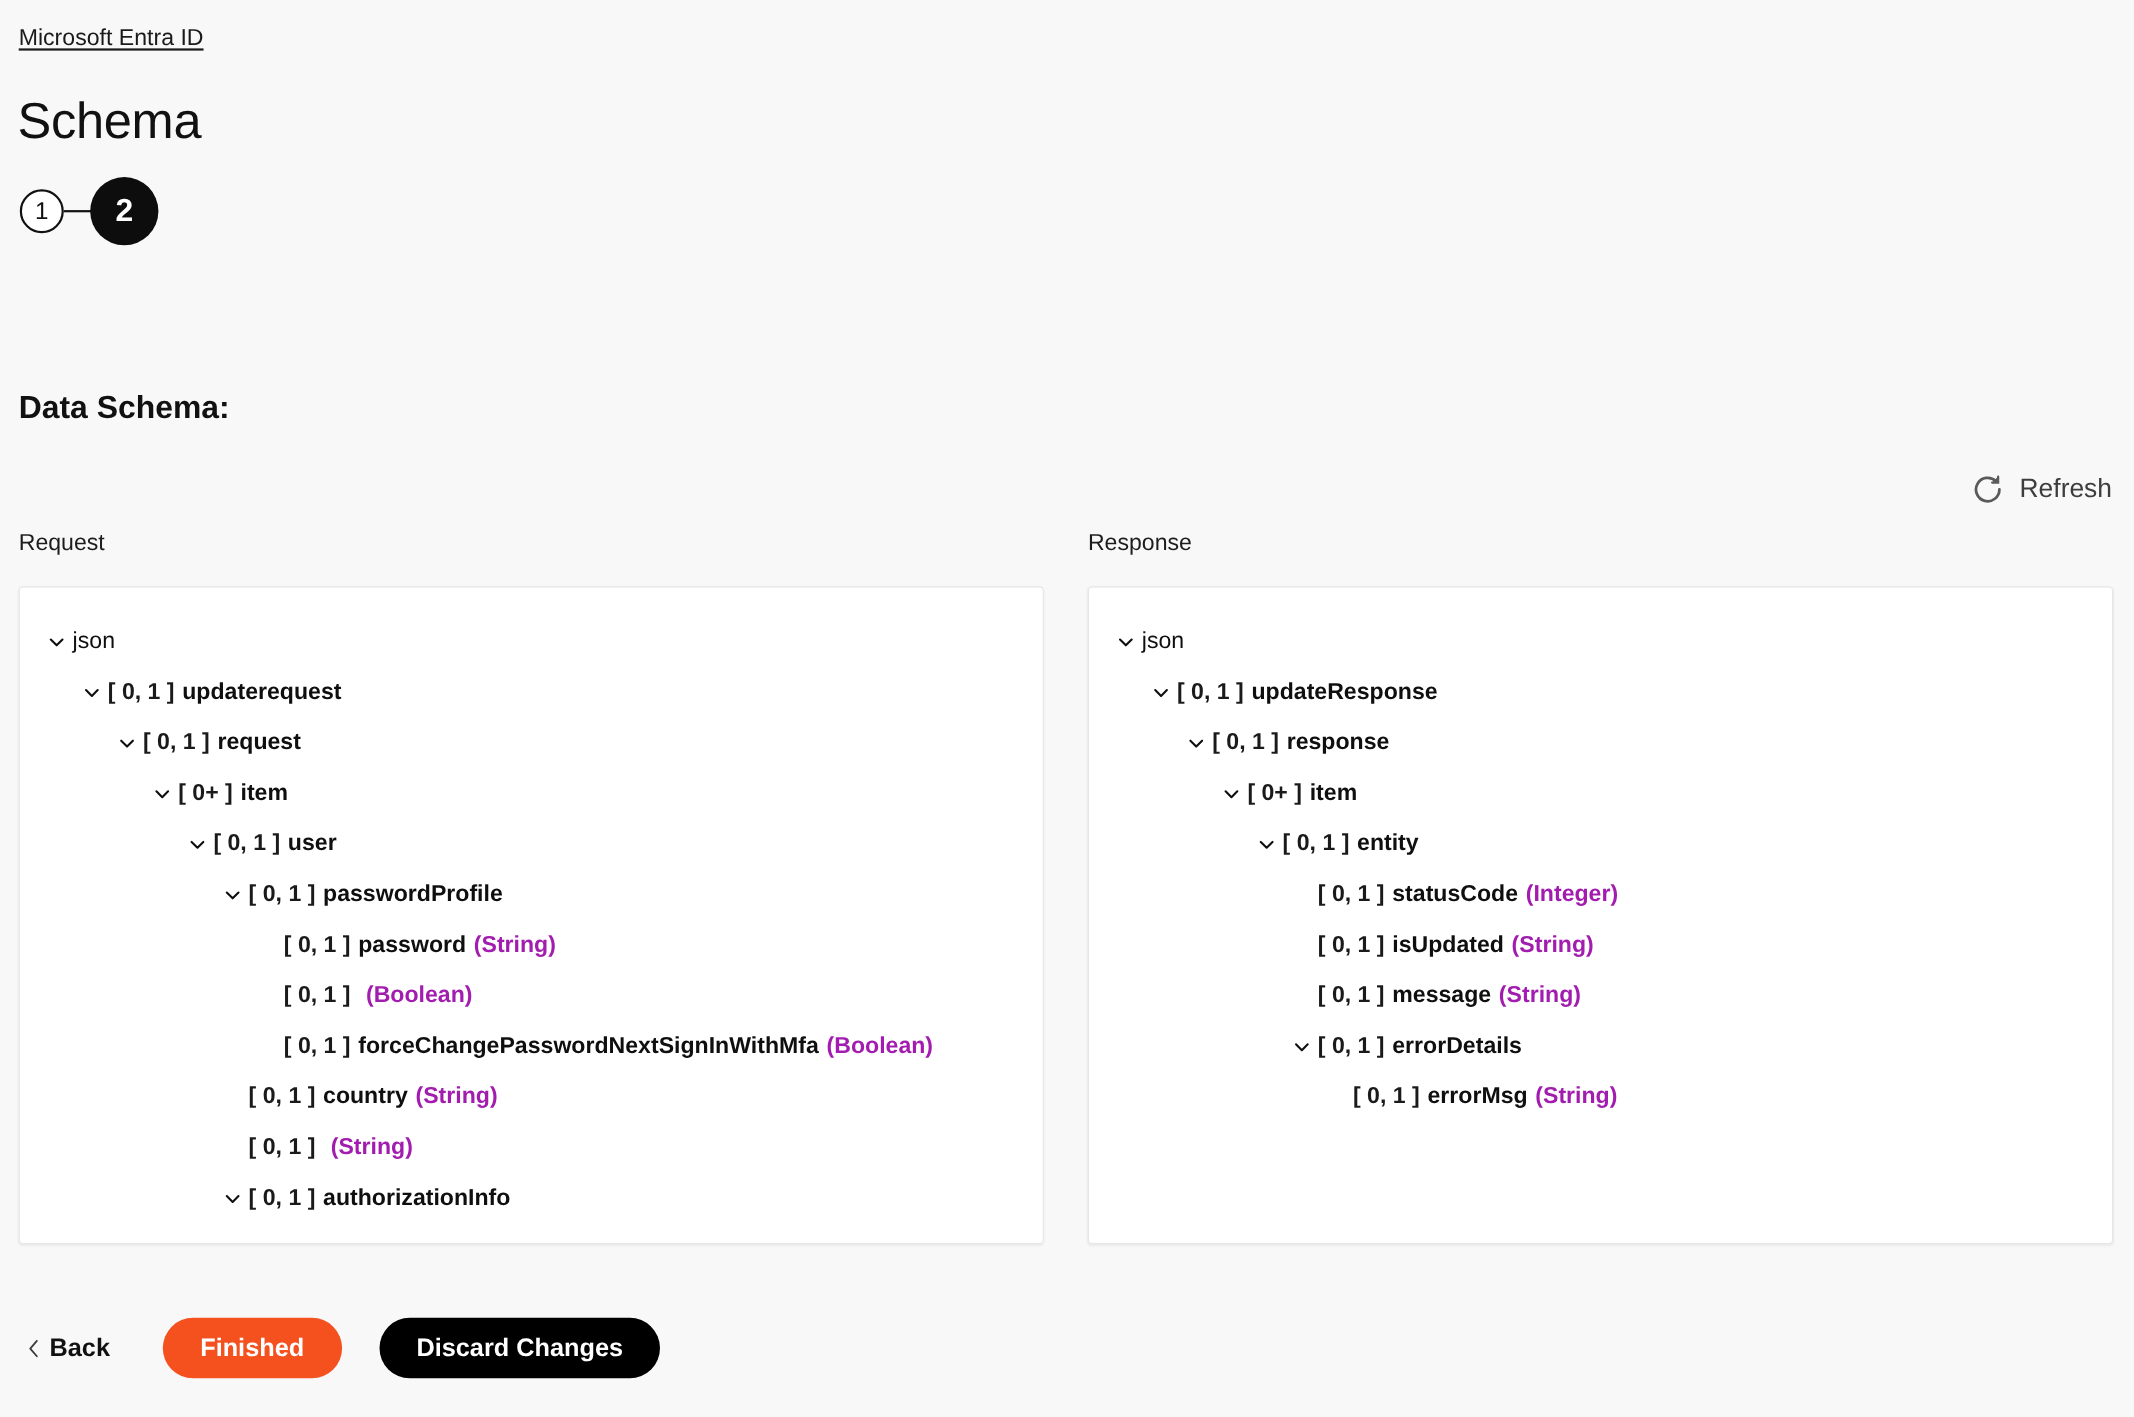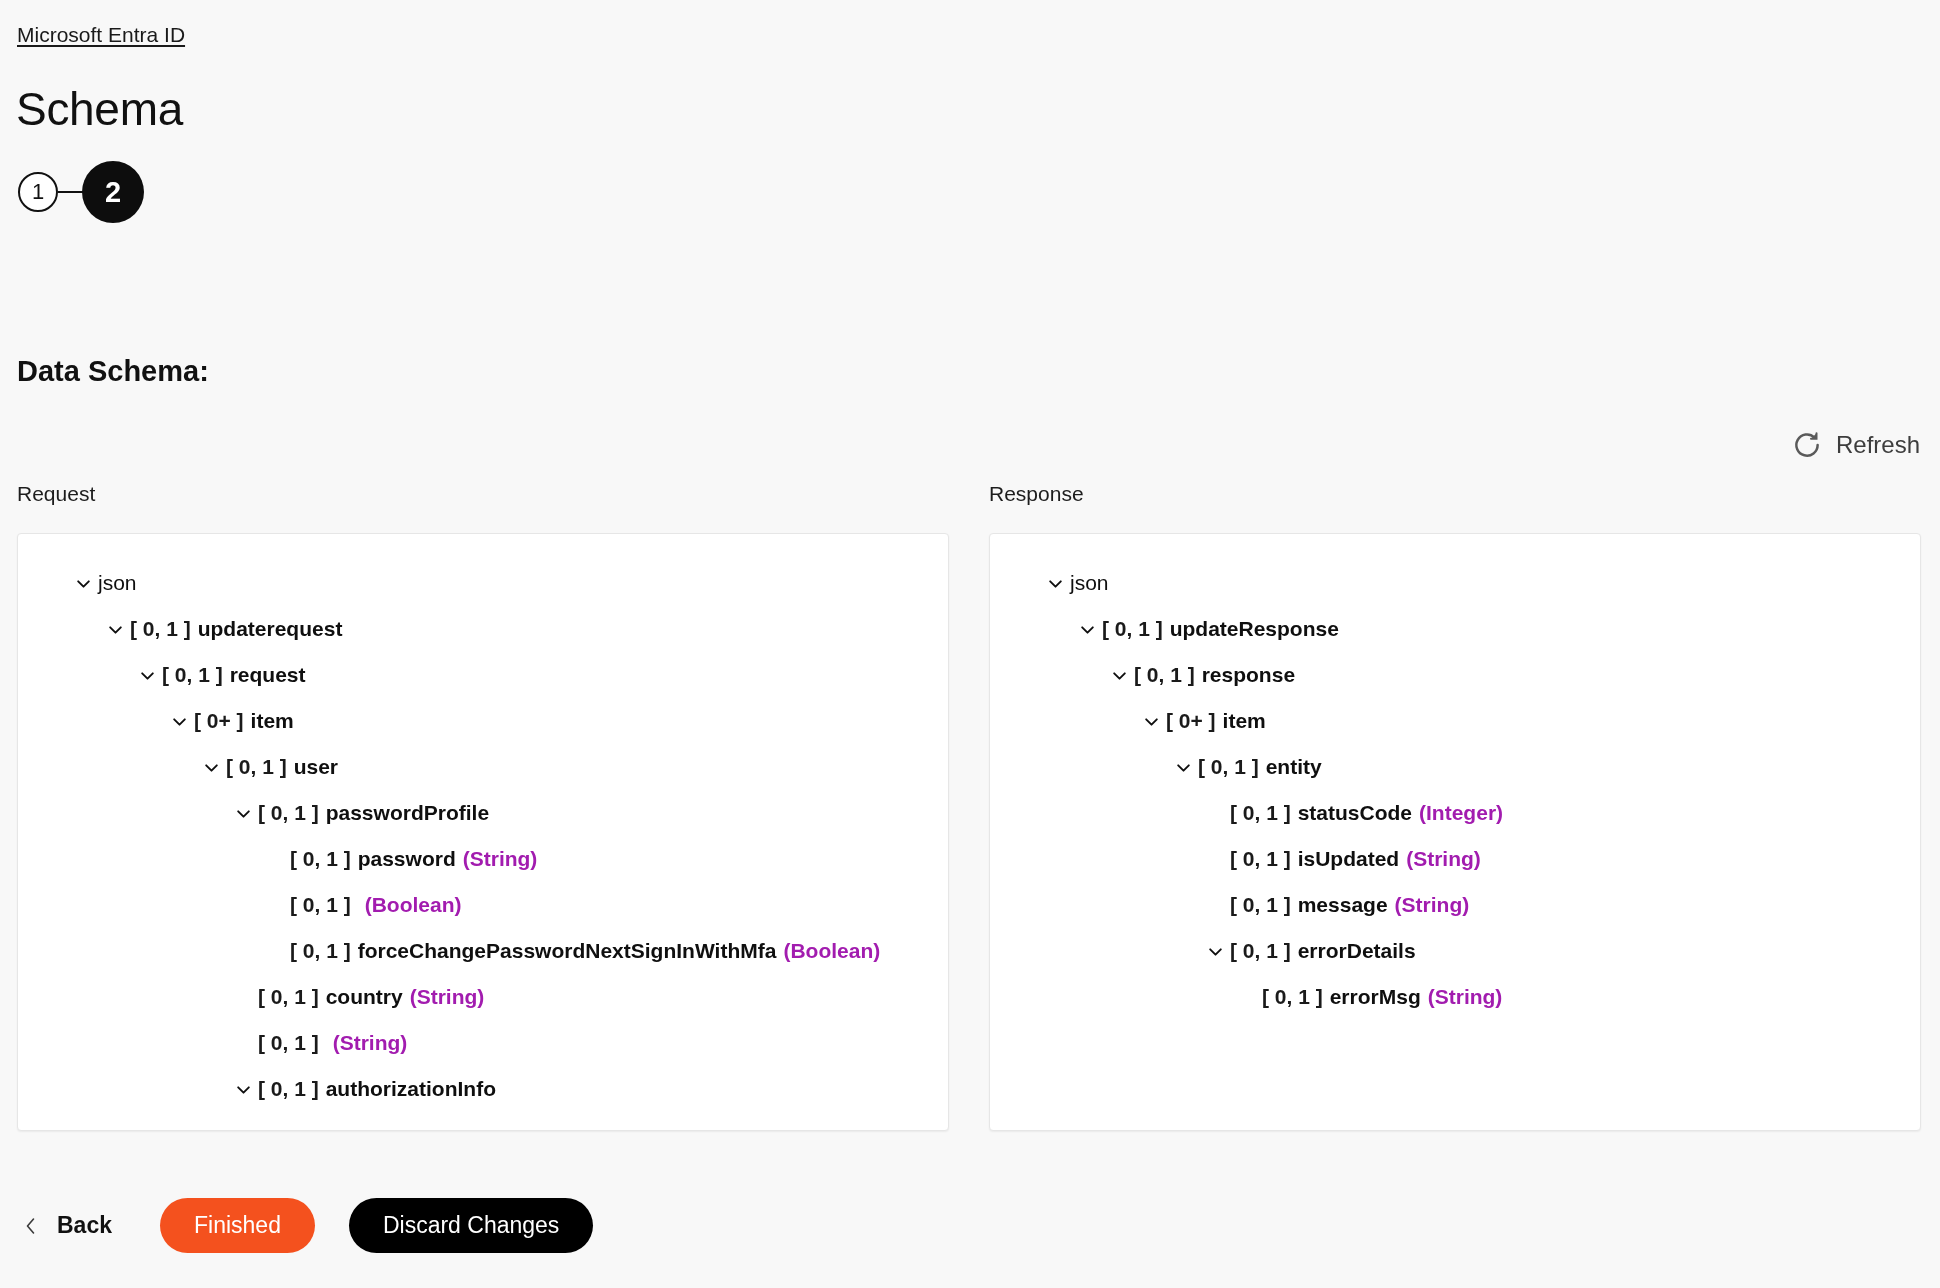--- a/index.html
+++ b/index.html
@@ -132,21 +132,20 @@
   .panel {
     position: absolute;
     top: 533px;
     height: 598px;
     background: #ffffff;
     border: 1px solid #e6e6e6;
     border-radius: 4px;
     box-shadow: 0 1px 2px rgba(0,0,0,0.06);
     box-sizing: border-box;
     overflow: hidden;
-    padding-left: 32px;
   }
   .panel.request  { left: 17px;  width: 932px; }
   .panel.response { left: 989px; width: 932px; }
 
   .tree {
     padding: 26px 0 0 0;
   }
   .tree-row {
     display: flex;
     align-items: center;
@@ -195,39 +194,39 @@
     width: 100%;
     display: flex;
     align-items: center;
     padding-left: 24px;
     box-sizing: border-box;
     gap: 0;
   }
   .back-btn {
     display: flex;
     align-items: center;
-    gap: 20px;
+    gap: 8px;
     font-size: 23px;
     font-weight: 700;
     color: #111111;
     cursor: pointer;
     margin-right: 48px;
   }
   .back-chev {
     width: 13px;
     height: 18px;
     display: block;
   }
   .pill-btn {
     border: none;
     border-radius: 28px;
     height: 55px;
     padding: 0 34px;
     font-size: 23px;
-    font-weight: 400;
+    font-weight: 700;
     color: #ffffff;
     font-family: "Liberation Sans", sans-serif;
     cursor: pointer;
     display: flex;
     align-items: center;
     justify-content: center;
   }
   .pill-btn.finished { background: #f4511e; margin-right: 34px; }
   .pill-btn.discard  { background: #000000; text-align: center; }
 </style>

